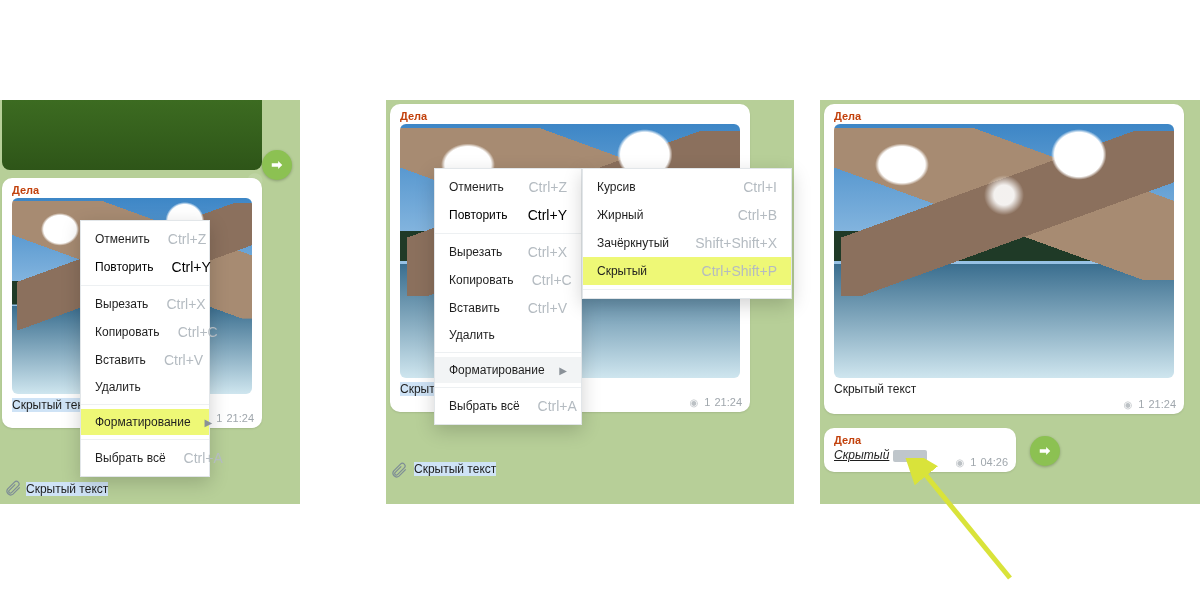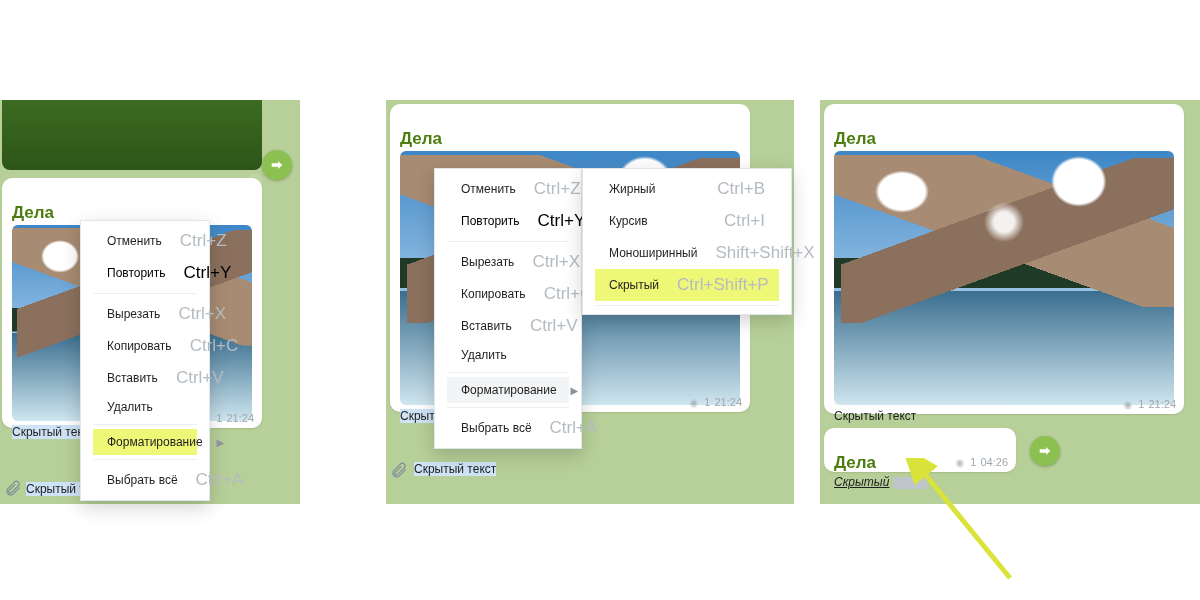--- a/index.html
+++ b/index.html
@@ -26,49 +26,49 @@
                 radial-gradient(circle at 85% 20%, rgba(255,255,255,.10) 0 7px, transparent 8px);
     pointer-events: none;
   }
   .message {
     position: absolute;
     background: #fff;
     border-radius: 10px;
     padding: 6px 10px 4px 10px;
     box-shadow: 0 1px 2px rgba(0,0,0,.1);
   }
-  .msg-title { color: #4d7c0f; font-size: 17px; font-weight: 600; margin-bottom: 2px; margin-top: 19px; }
+  .msg-title { color: #c2410c; font-size: 11px; font-weight: 600; margin-bottom: 2px; }
   .msg-img { width: 100%; border-radius: 6px; display: block; margin: 2px 0 4px 0; }
   .msg-caption { font-size: 12px; }
   .sel { background: #cfe3f6; }
   .meta { position: absolute; right: 8px; bottom: 4px; color: #a0a7ad; font-size: 11px; display: flex; align-items: center; gap: 4px;}
   .eye::before { content: "◉"; font-size: 10px; opacity: .7; margin-right: 2px;}
   .send-btn {
     position: absolute; width: 30px; height: 30px; border-radius: 50%;
     background: #8cc152; display: flex; align-items: center; justify-content: center;
     box-shadow: 0 1px 3px rgba(0,0,0,.25);
   }
   .send-btn svg { width: 14px; height: 14px; fill: #fff; }
   .attach { position: absolute; width: 20px; height: 20px; color:#7d8c96; }
   .attach svg { width: 18px; height: 18px; fill: none; stroke:#7d8c96; stroke-width:1.6; }
   
   .menu {
     position: absolute; background: #fff; border:1px solid #e2e6e9;
     box-shadow: 0 6px 18px rgba(0,0,0,.18);
     min-width: 130px;
-    padding: 4px 12px;
+    padding: 4px 0;
     font-size: 12px;
     z-index: 5;
   }
   .menu .item {
     display: flex; justify-content: space-between; align-items: center;
     padding: 6px 14px; white-space: nowrap;
   }
   .menu .item .lbl { color: #1f1f1f; }
-  .menu .item .sc { color: #b4bbc1; font-size: 17px; margin-left: 18px;}
+  .menu .item .sc { color: #b4bbc1; font-size: 14px; margin-left: 18px;}
   .menu .item.disabled .lbl, .menu .item.disabled .sc { color: #000000; }
   .menu .sep { height:1px; background:#edf0f2; margin:4px 0; }
   .menu .item.hl { background: #eef876; }
   .menu .item .arrow { color:#8a9198; font-size:10px; margin-left: 14px;}
   .spoiler-box {
     display:inline-block; width:34px; height:12px; background:#bfc6cb;
     border-radius:2px; vertical-align:middle;
   }
   
   .landscape {
@@ -232,29 +232,29 @@
         </div>
       <div class="sep"></div>
       <div class="item">
           <span class="lbl">Выбрать всё</span>
           <span class="sc">Ctrl+A</span>
         </div>
     </div>
 
     <div class="menu" style="left:196px; top:68px; width:210px;">
       <div class="item">
+          <span class="lbl">Курсив</span>
+          <span class="sc">Ctrl+I</span>
+        </div>
+      <div class="item">
           <span class="lbl">Жирный</span>
           <span class="sc">Ctrl+B</span>
         </div>
       <div class="item">
-          <span class="lbl">Курсив</span>
-          <span class="sc">Ctrl+I</span>
-        </div>
-      <div class="item">
-          <span class="lbl">Моноширинный</span>
+          <span class="lbl">Зачёркнутый</span>
           <span class="sc">Shift+Shift+X</span>
         </div>
       <div class="item hl">
           <span class="lbl">Скрытый</span>
           <span class="sc">Ctrl+Shift+P</span>
         </div>
       <div class="sep"></div>
     </div>
   </div>
 

